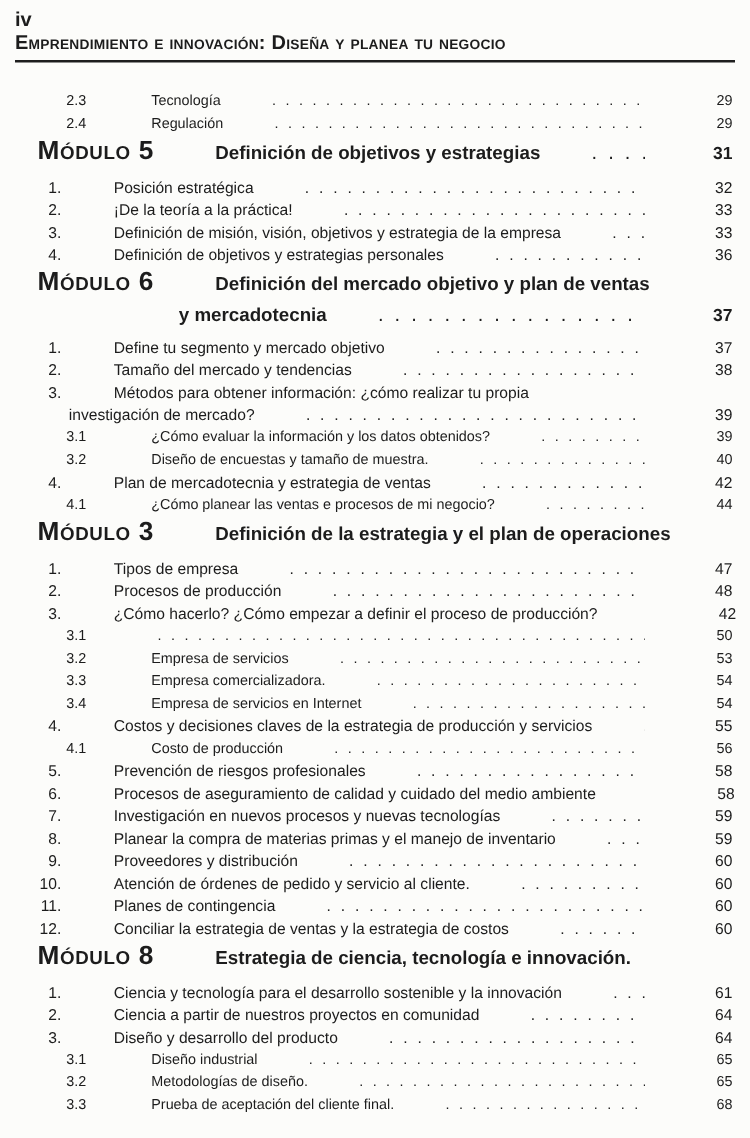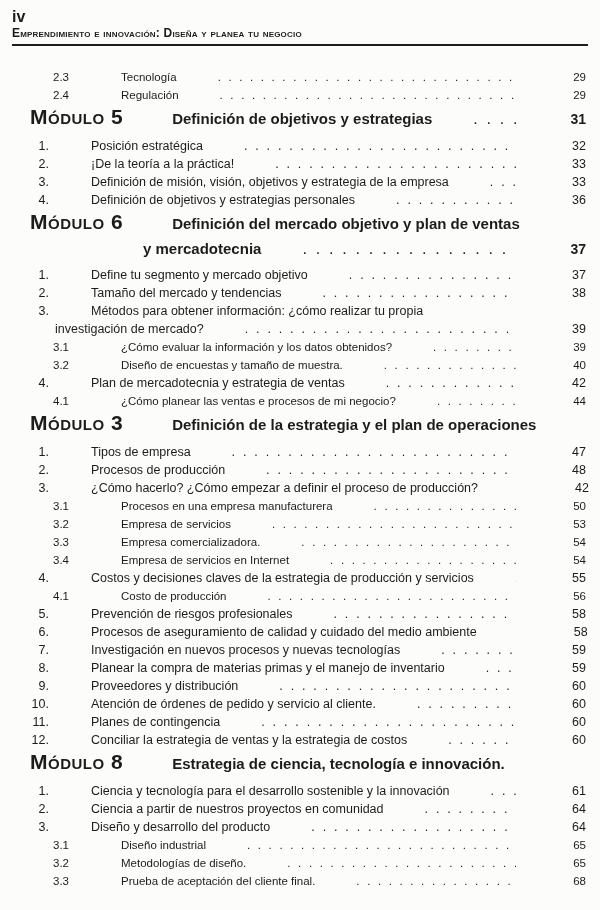--- a/index.html
+++ b/index.html
@@ -10,21 +10,21 @@
     font-family: "Liberation Sans", sans-serif;
     color: #1c1c1c;
   }
   .page { padding: 8px 12px 0 12px; }
 
   
   .header { display: flex; align-items: baseline; flex-direction: column; }
   .folio { width: 76px; flex: none; font-size: 16px; font-weight: bold; }
   .book-title {
     font-variant: small-caps; font-weight: bold;
-    font-size: 12px; letter-spacing: 0.2px; text-align: right;
+    font-size: 16px; letter-spacing: 0.2px; text-align: right;
   }
   .rule { border-top: 2.5px solid #1e1e1e; margin-top: 4px; }
 
   
   .toc { margin-top: 22px; padding-left: 18px; padding-right: 2px; }
   .row { display: flex; align-items: baseline; gap: 36px; }
 
   .row.item { font-size: 12.5px; line-height: 18px; }
   .row.item .num { width: 19px; text-align: right; margin-right: 6px; flex: none; }
   .row.item.cont { padding-left: 25px; }
@@ -178,21 +178,20 @@
         <span class="page-num">48</span>
       </div>
       <div class="row item">
         <span class="num">3.</span>
         <span class="label">¿Cómo hacerlo? ¿Cómo empezar a definir el proceso de producción?</span>
         <span class="dots"></span>
         <span class="page-num">42</span>
       </div>
       <div class="row sub">
         <span class="num">3.1</span>
-        <span class="label">Procesos en una empresa manufacturera</span>
         <span class="dots"></span>
         <span class="page-num">50</span>
       </div>
       <div class="row sub">
         <span class="num">3.2</span>
         <span class="label">Empresa de servicios</span>
         <span class="dots"></span>
         <span class="page-num">53</span>
       </div>
       <div class="row sub">

